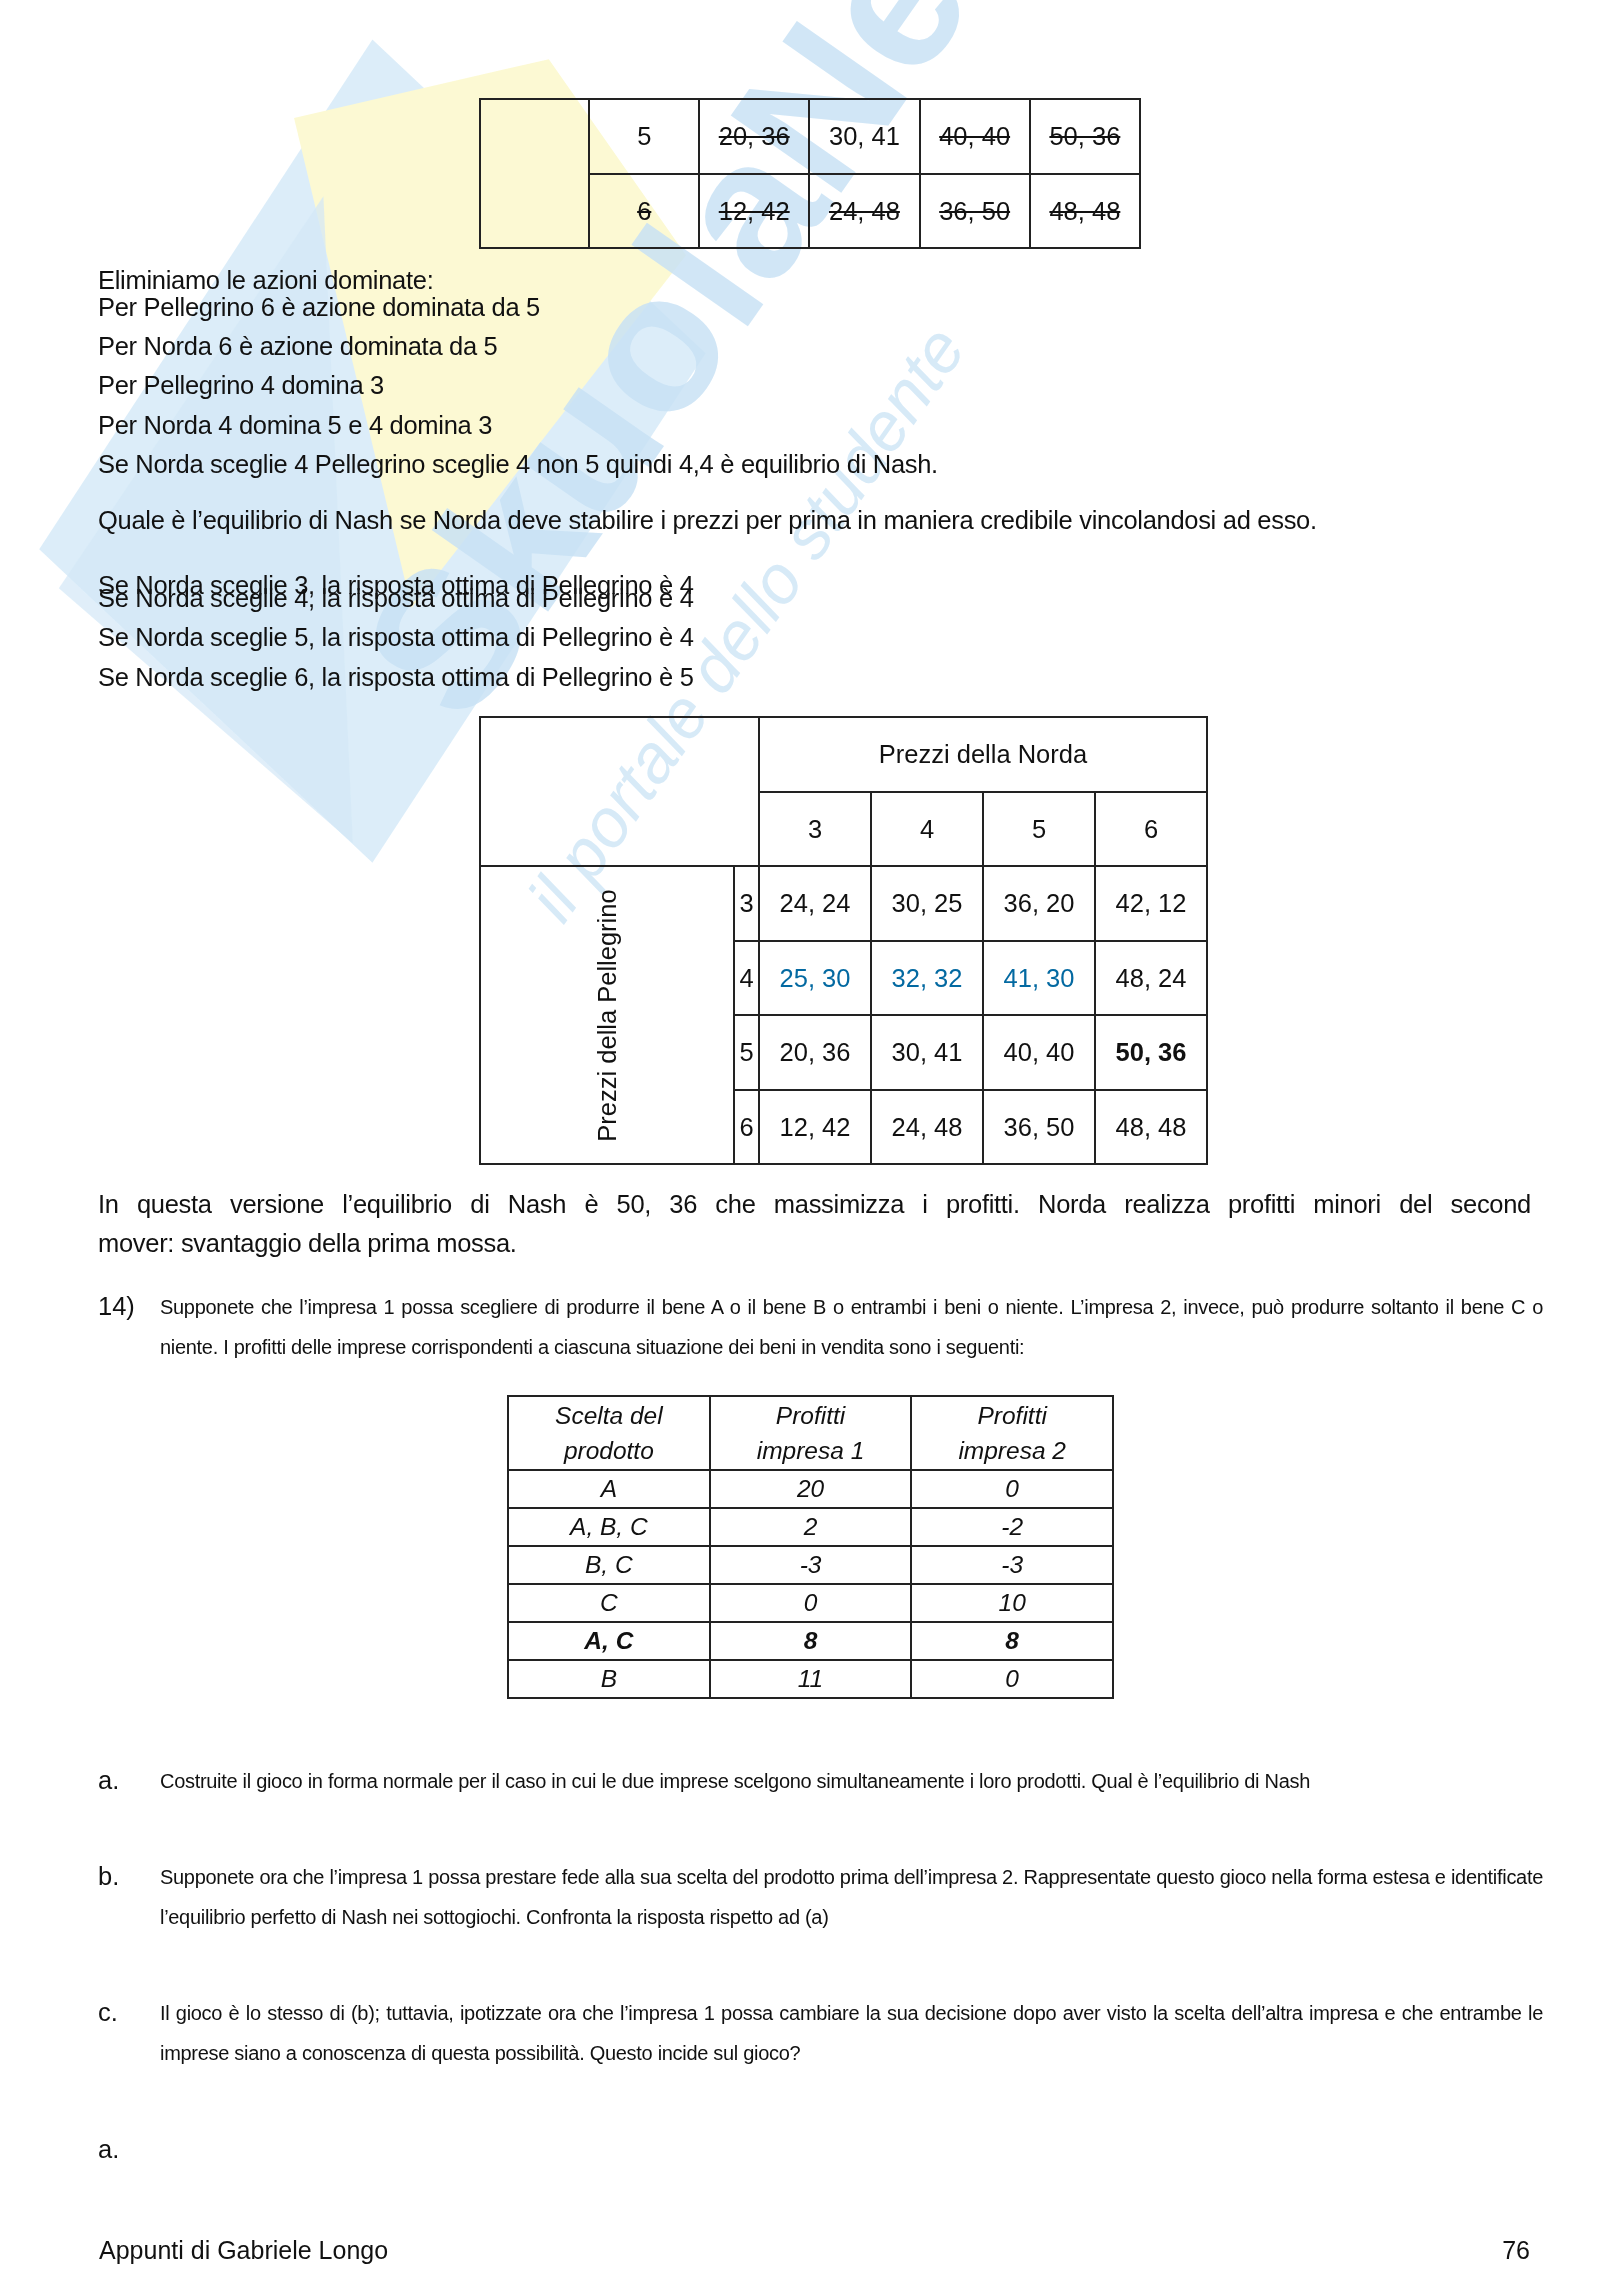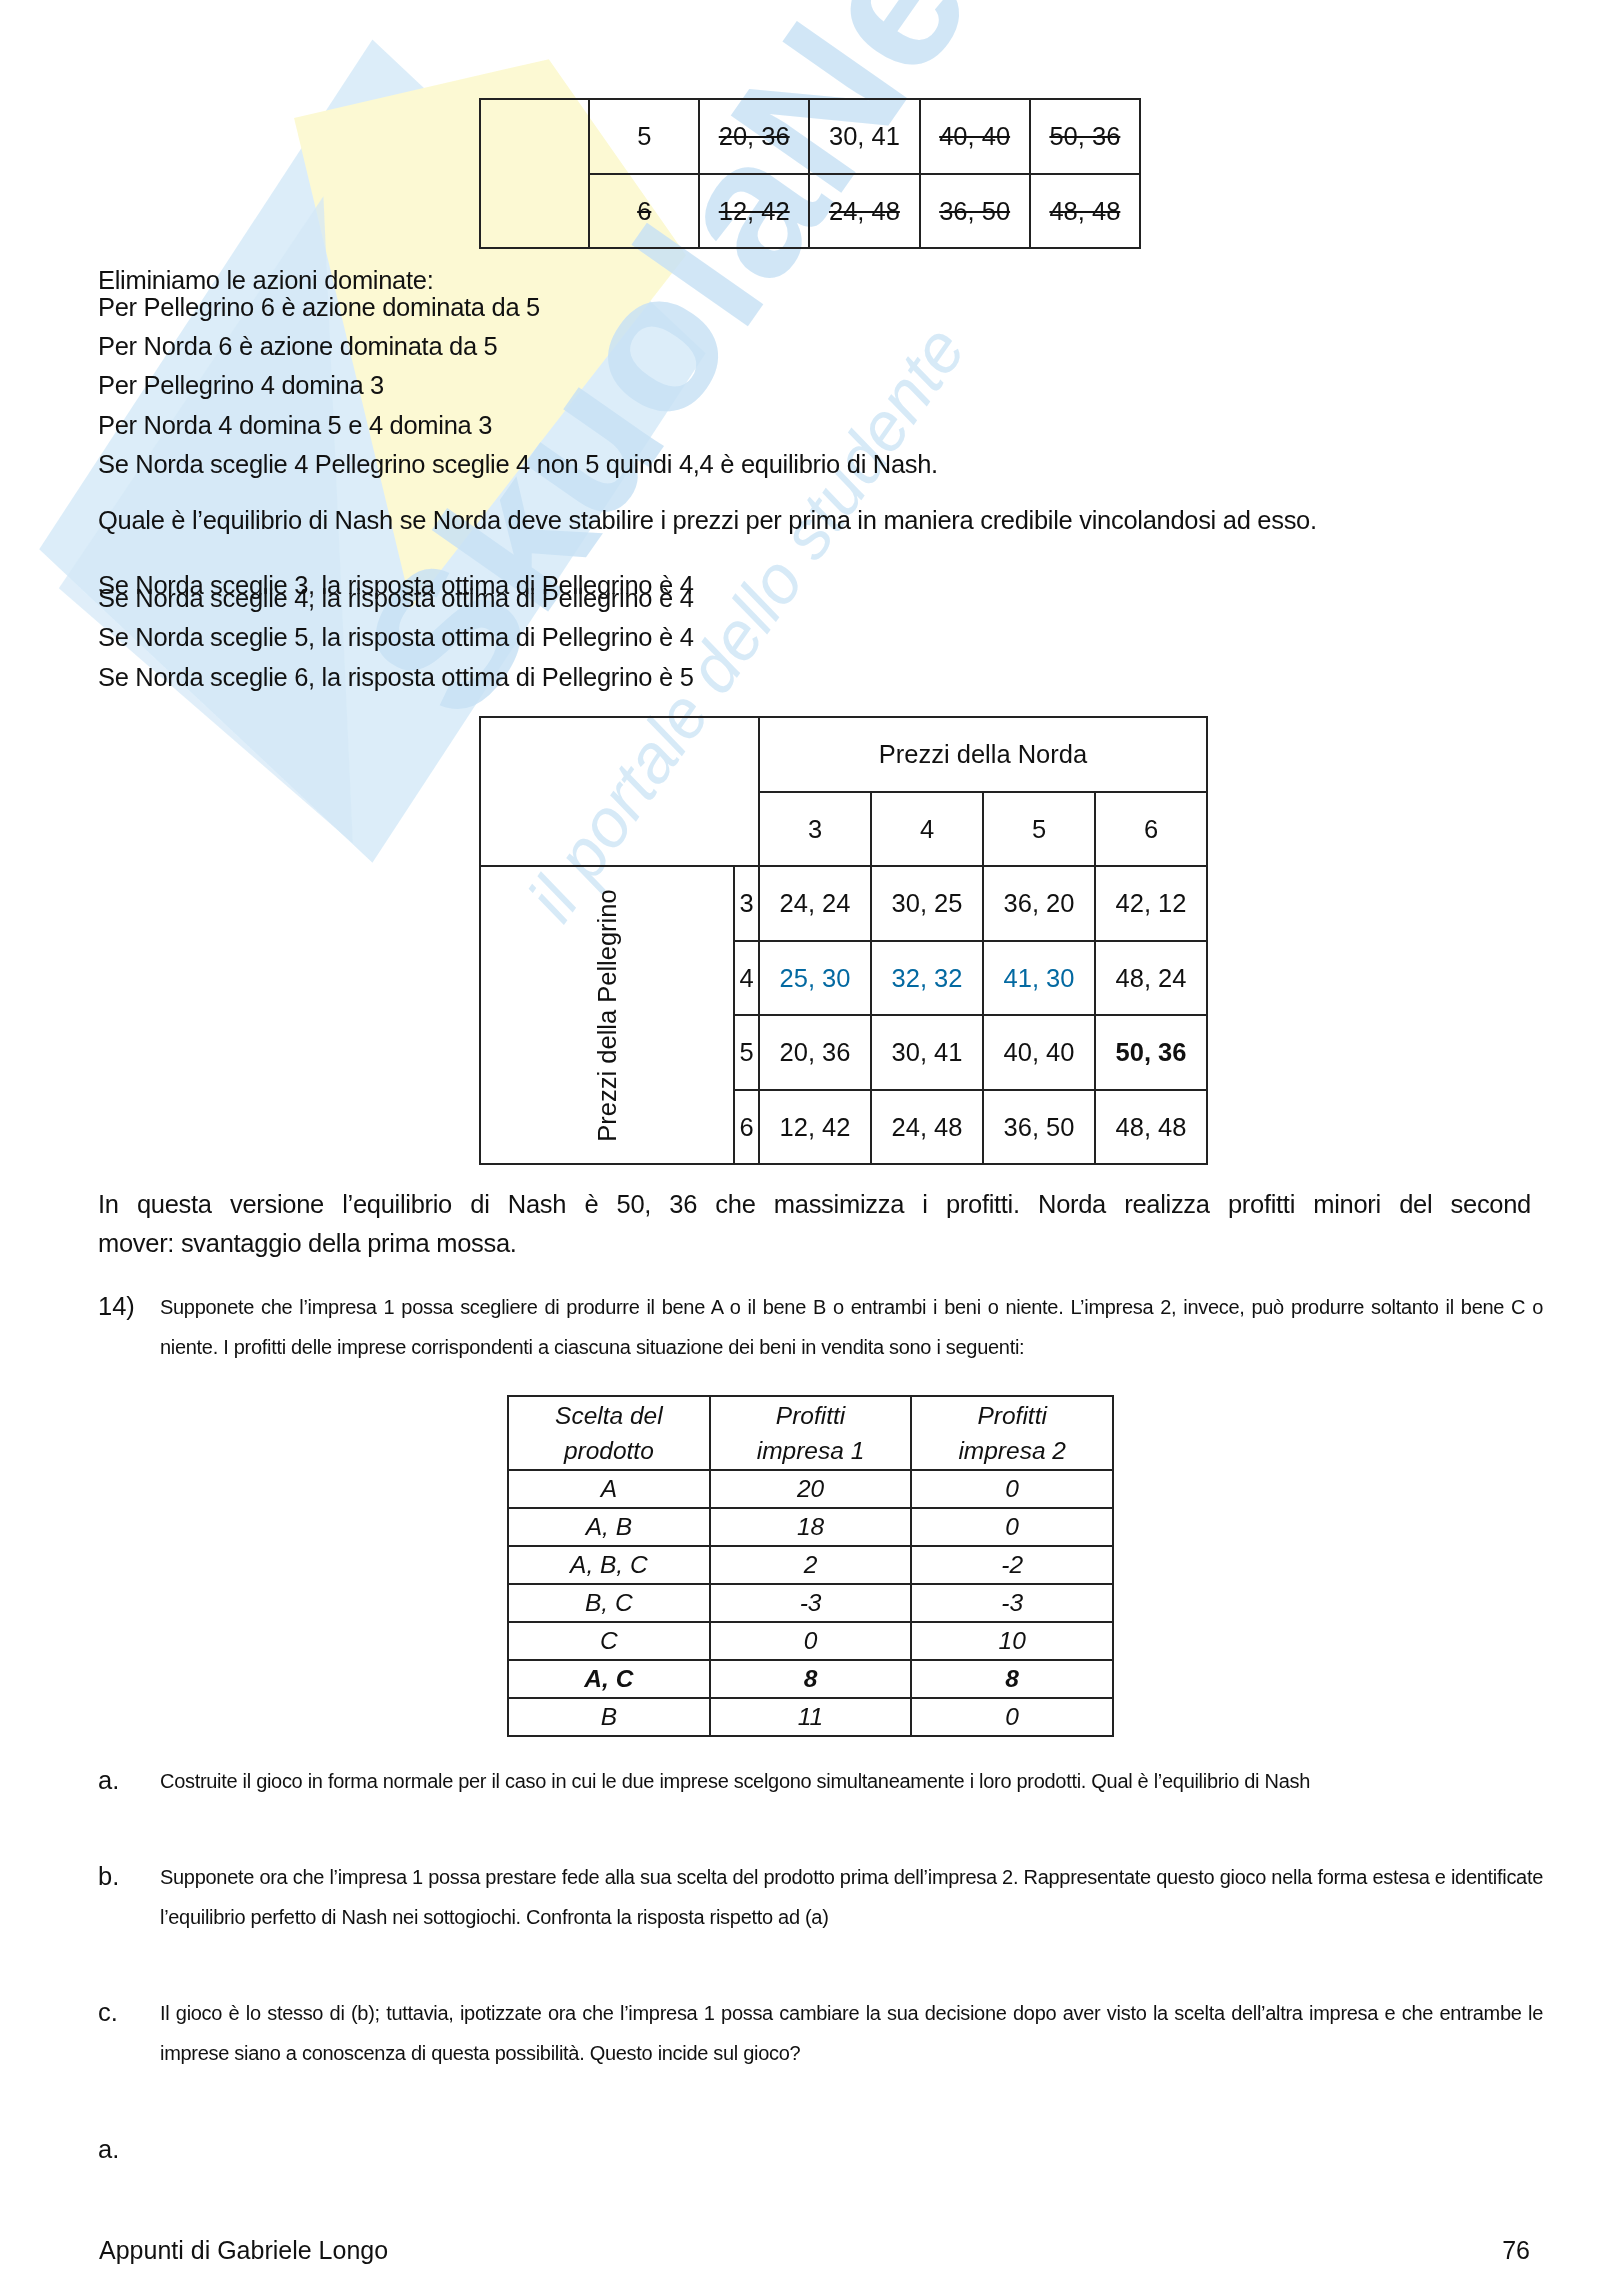--- a/index.html
+++ b/index.html
@@ -126,25 +126,20 @@
     <td style="width:202px; line-height:35px;"><span>Scelta del</span><br><span>prodotto</span></td>
     <td style="width:202px; line-height:35px;"><span>Profitti</span><br><span>impresa 1</span></td>
     <td style="width:202px; line-height:35px;"><span>Profitti</span><br><span>impresa 2</span></td>
   </tr>
   <tr style="height:38px;">
         <td>A</td>
         <td>20</td>
         <td>0</td>
       </tr>
   <tr style="height:38px;">
-        <td>A, B</td>
-        <td>18</td>
-        <td>0</td>
-      </tr>
-  <tr style="height:38px;">
         <td>A, B, C</td>
         <td>2</td>
         <td>-2</td>
       </tr>
   <tr style="height:38px;">
         <td>B, C</td>
         <td>-3</td>
         <td>-3</td>
       </tr>
   <tr style="height:38px;">

